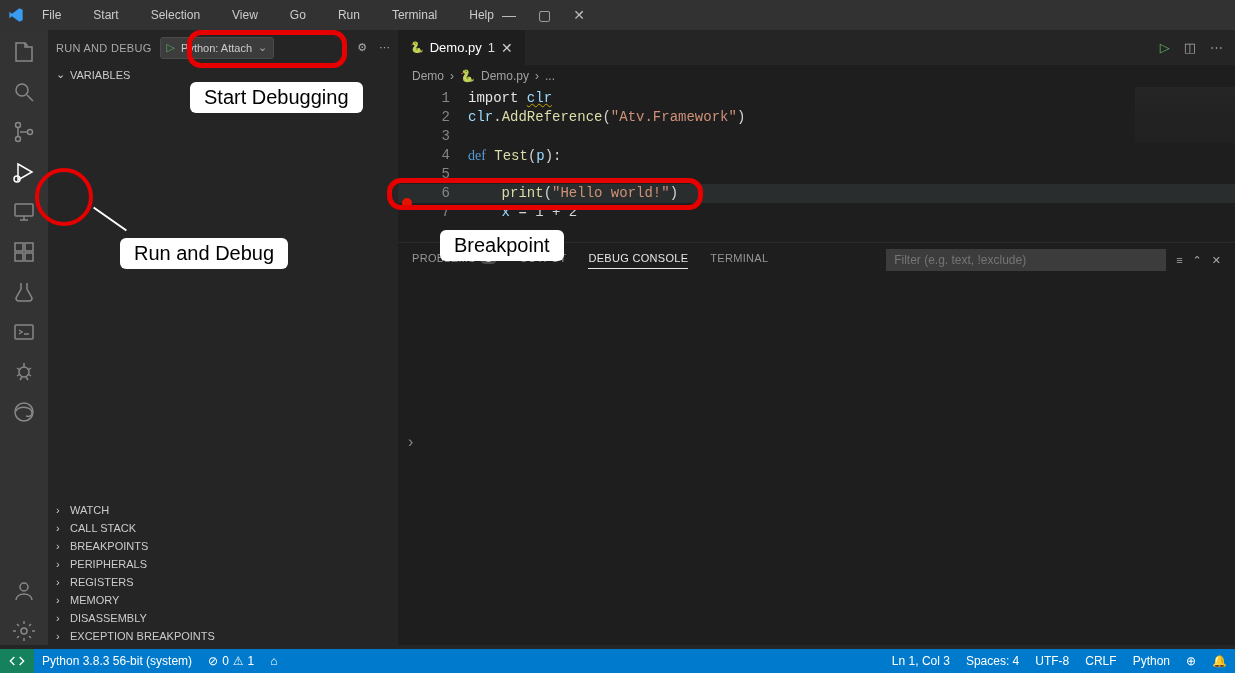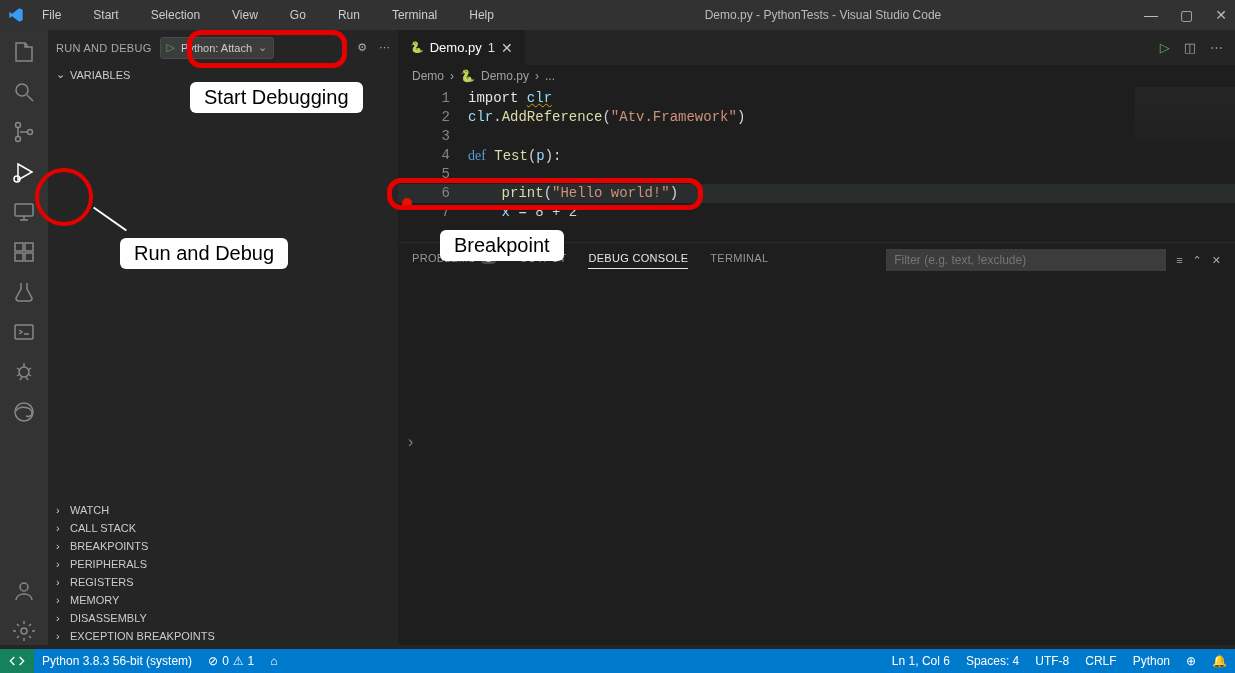--- a/index.html
+++ b/index.html
@@ -81,21 +81,20 @@
   <div class="menus">
     <span>File</span>
     <span>Start</span>
     <span>Selection</span>
     <span>View</span>
     <span>Go</span>
     <span>Run</span>
     <span>Terminal</span>
     <span>Help</span>
   </div>
-  <div class="title">Demo.py - PythonTests - Visual Studio Code</div>
   <div class="wincontrols">
     <span>—</span>
     <span>▢</span>
     <span>✕</span>
   </div>
 </div>
 
 <div class="main">
 
   <div class="activitybar">
@@ -280,21 +279,21 @@
         <div class="line hl">
           <div class="bpcol">
             <div class="bp"></div>
           </div>
           <div class="gutter">6</div>
           <div class="codetext">    <span class="fn">print</span><span class="pln">(</span><span class="str">"Hello world!"</span><span class="pln">)</span></div>
         </div>
         <div class="line">
           <div class="bpcol"></div>
           <div class="gutter">7</div>
-          <div class="codetext">    <span class="var">x</span> <span class="pln">=</span> <span class="pln">8 + 2</span></div>
+          <div class="codetext">    <span class="var">x</span> <span class="pln">=</span> <span class="pln">1 + 2</span></div>
         </div>
       </div>
     <div class="minimap"></div>
 
     <div class="panel">
       <div class="panel-tabs">
         <span class="ptab"><span>PROBLEMS</span><span class="count">1</span></span>
         <span class="ptab">OUTPUT</span>
         <span class="ptab active">DEBUG CONSOLE</span>
         <span class="ptab">TERMINAL</span>
@@ -321,21 +320,21 @@
     </div>
   <div class="sitem">Python 3.8.3 56-bit (system)</div>
   <div class="sitem">
     <span>⊘</span>
       <span>0</span>
     <span>⚠</span>
       <span>1</span>
   </div>
   <div class="sitem">⌂</div>
   <div class="right">
-    <div class="sitem">Ln 1, Col 6</div>
+    <div class="sitem">Ln 1, Col 3</div>
     <div class="sitem">Spaces: 4</div>
     <div class="sitem">UTF-8</div>
     <div class="sitem">CRLF</div>
     <div class="sitem">Python</div>
     <div class="sitem">⊕</div>
     <div class="sitem">🔔</div>
   </div>
 </div>
 
 <div class="annot-round" style="left:187px; top:30px; width:160px; height:38px;"></div>

